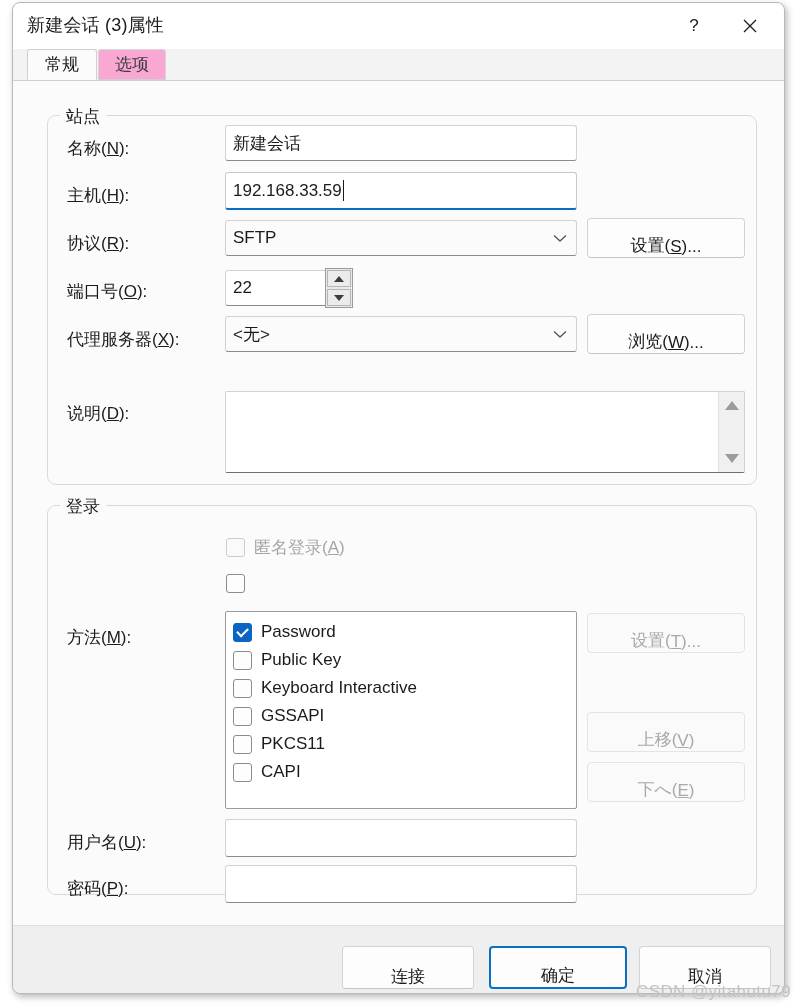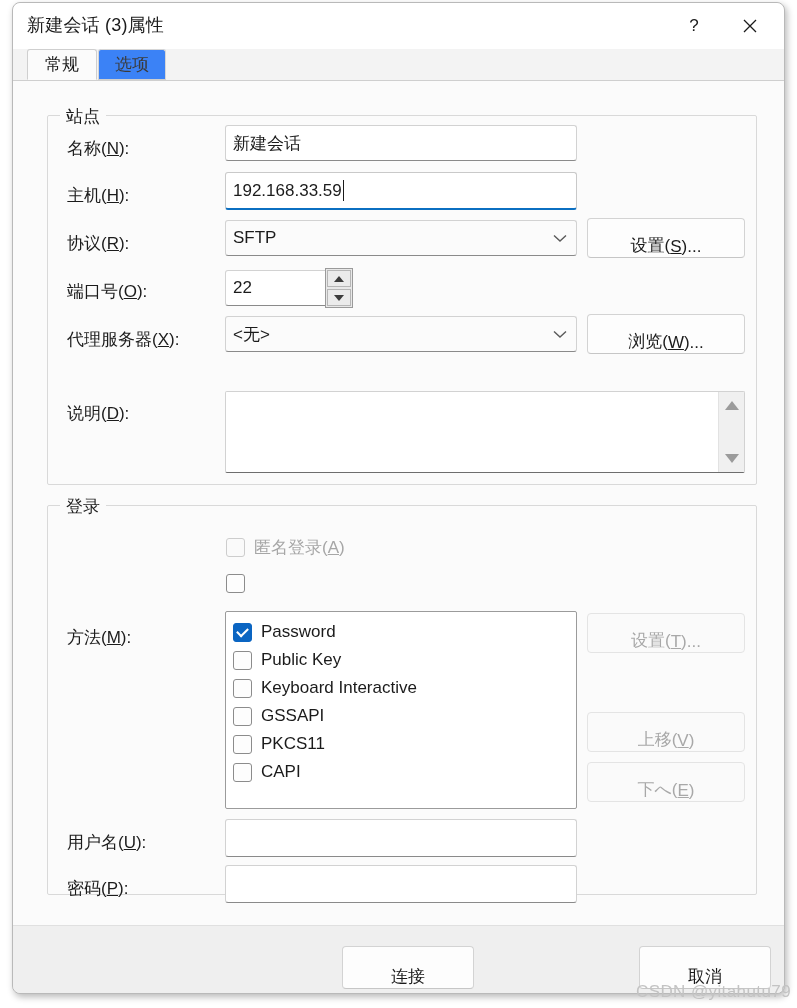--- a/index.html
+++ b/index.html
@@ -92,21 +92,21 @@
     left: 14px;
     width: 70px;
     background: #fbfbfb;
     color: #1b1b1b;
     border: 1px solid #cfcfcf;
     border-bottom: 1px solid #fbfbfb;
   }
   .tab.inactive {
     left: 85px;
     width: 68px;
-    background: #3b82f6;
+    background: #f9a8d4;
     color: #3b3b3b;
     border: 1px solid #d6d6d6;
     border-bottom: 1px solid #cfcfcf;
   }
 
   
   .panel {
     position: absolute;
     left: 0;
     top: 77px;
@@ -114,21 +114,21 @@
     height: 845px;
     background: #fbfbfb;
     border-top: 1px solid #cfcfcf;
     box-sizing: border-box;
   }
 
   
   .group {
     position: absolute;
     border: 1px solid #d9d9d9;
-    border-radius: 2px;
+    border-radius: 9px;
     box-sizing: border-box;
   }
   .group-label {
     position: absolute;
     top: -11px;
     left: 12px;
     padding: 0 6px;
     background: #fbfbfb;
     font-size: 17px;
     color: #1b1b1b;
@@ -523,19 +523,20 @@
 
       <div class="lbl" style="left:54px; top:796px;"><span>密码(</span><u>P</u><span>):</span></div>
       <div class="field" style="left:212px; top:784px; width:352px; height:38px;">
         <span></span>
       </div>
 
     </div>
 
     <div class="footer">
       <div class="btn" style="left:329px; top:20px; width:132px; height:43px;">连接</div>
+      <div class="btn default" style="left:476px; top:20px; width:138px; height:43px;">确定</div>
       <div class="btn" style="left:626px; top:20px; width:132px; height:43px;">取消</div>
     </div>
 
   </div>
 
   <div class="watermark">CSDN @yitahutu79</div>
 </div>
 
 </body></html>

